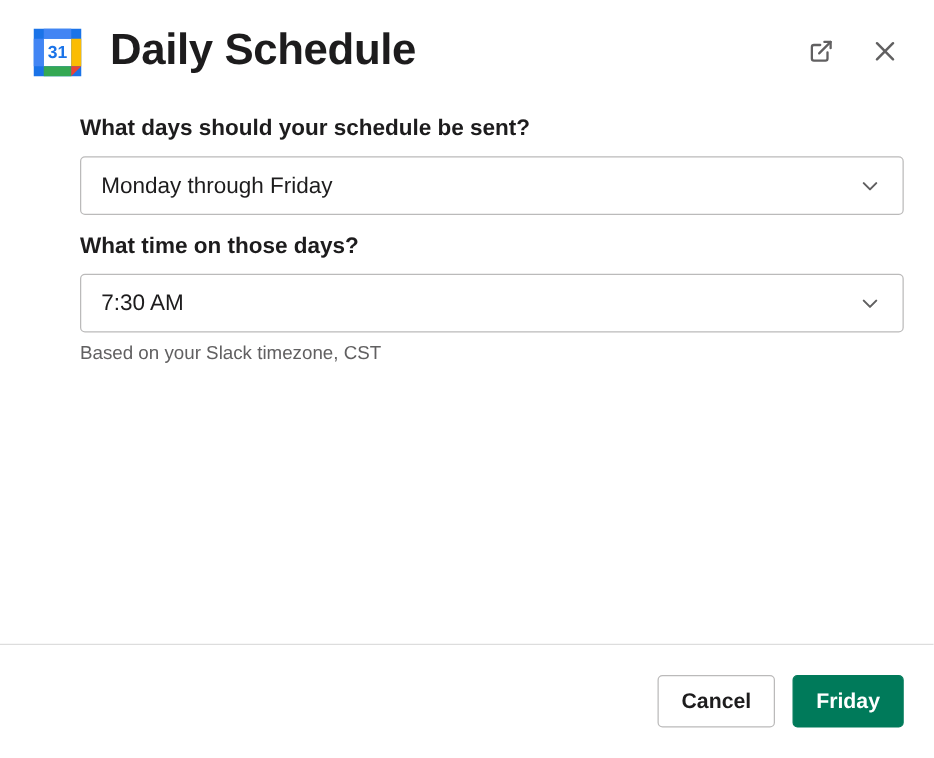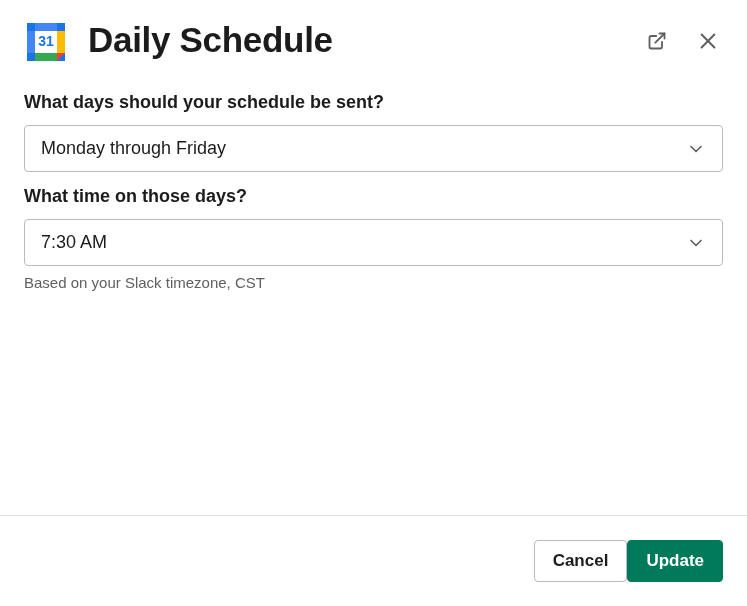--- a/index.html
+++ b/index.html
@@ -49,20 +49,21 @@
       display: flex;
       align-items: center;
       justify-content: center;
     }
     .modal-body {
       padding: 12px 24px 8px 24px;
       flex: 1;
     }
     .field {
       margin-bottom: 14px;
+      margin-left: 40px;
     }
     .field-label {
       font-size: 18px;
       font-weight: 700;
       color: #1d1c1d;
       margin-bottom: 12px;
       display: block;
     }
     .select {
       width: 100%;
@@ -90,20 +91,21 @@
     .helper-text {
       font-size: 15px;
       color: #616061;
       margin-top: 8px;
     }
     .modal-footer {
       border-top: 1px solid #dddddd;
       padding: 24px;
       display: flex;
       justify-content: flex-end;
+      gap: 14px;
     }
     .btn {
       padding: 10px 18px;
       font-size: 17px;
       font-weight: 700;
       border-radius: 4px;
       cursor: pointer;
       border: 1px solid transparent;
     }
     .btn-secondary {
@@ -181,14 +183,14 @@
         </svg>
       </span>
     </div>
     <div class="helper-text">Based on your Slack timezone, CST</div>
   </div>
 
 </div>
 
 <div class="modal-footer">
   <button class="btn btn-secondary">Cancel</button>
-  <button class="btn btn-primary">Update</button>
+  <button class="btn btn-primary">Friday</button>
 </div>
 
 </body></html>

